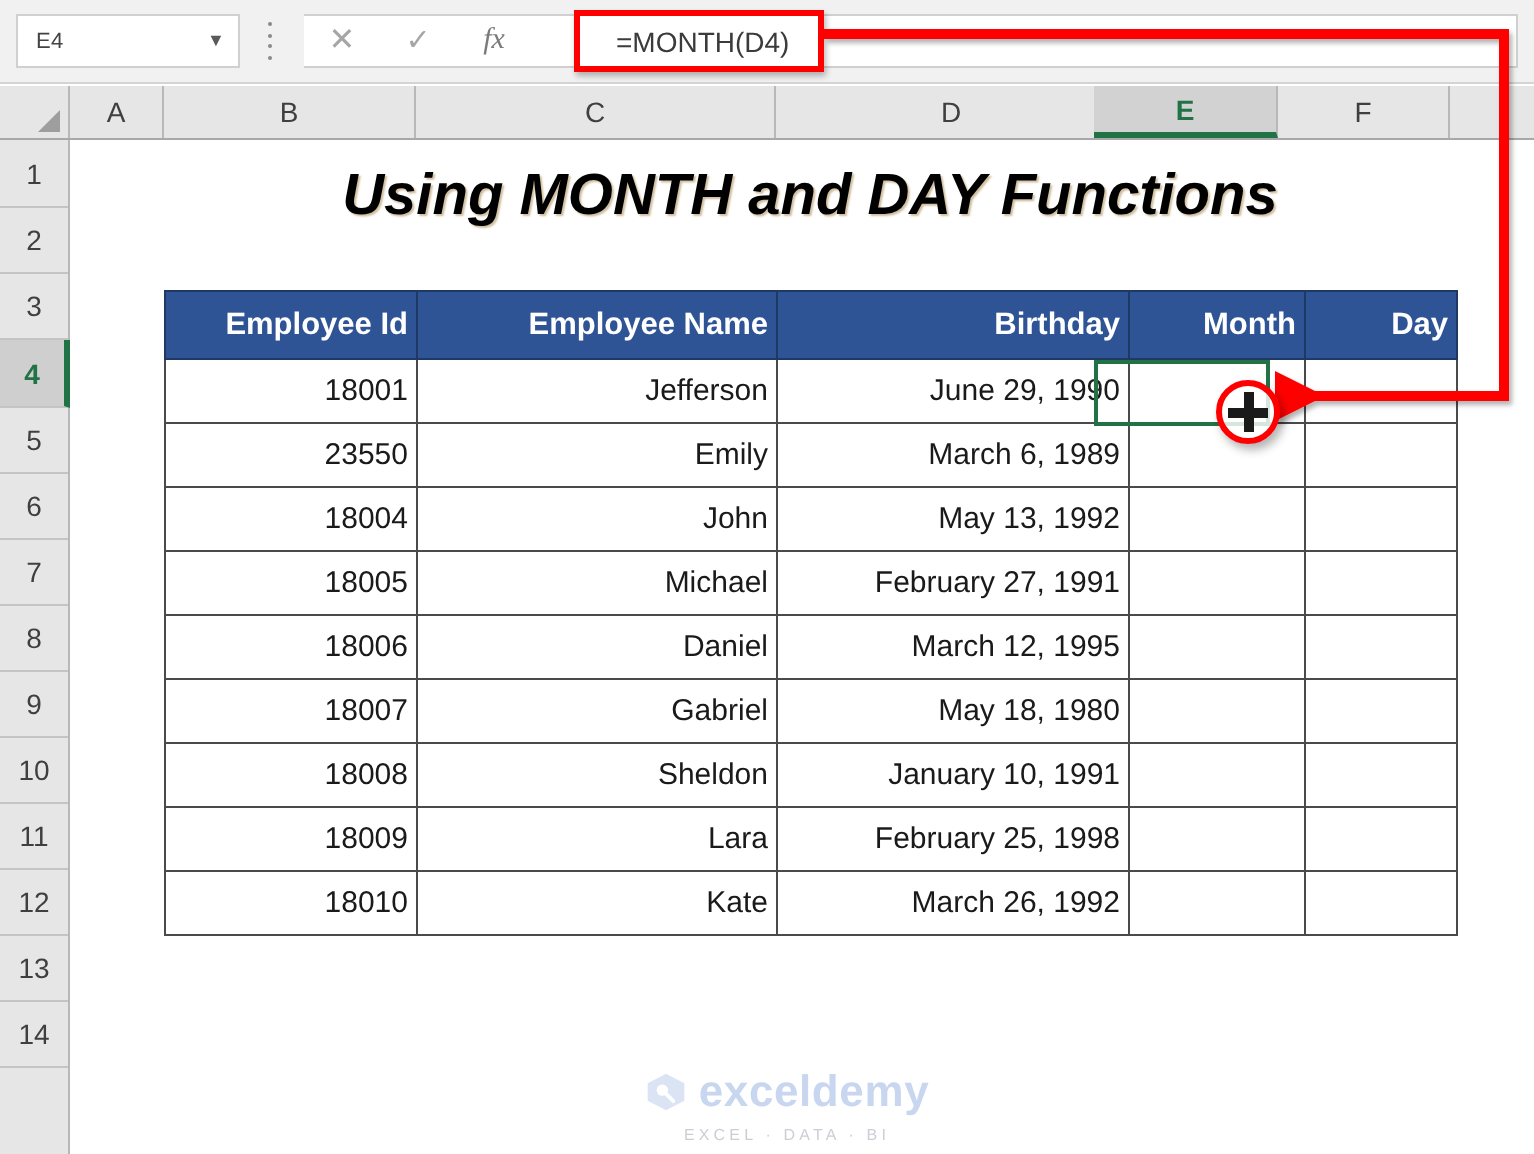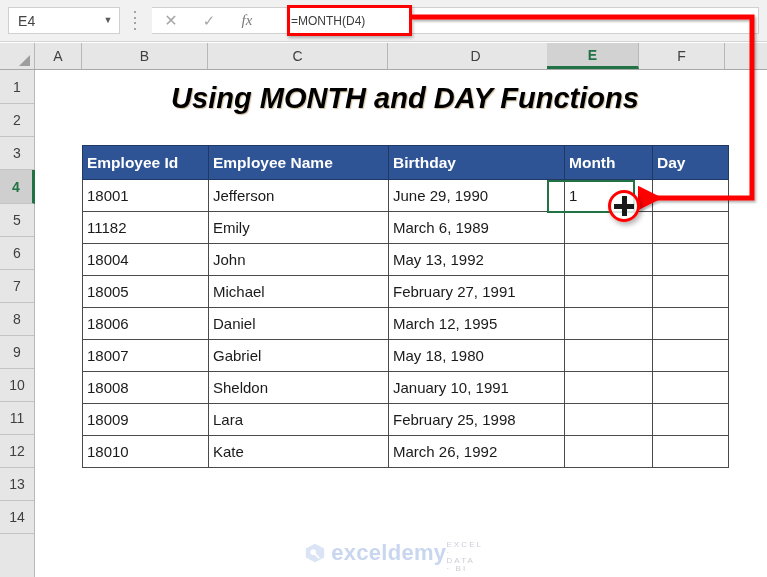--- a/index.html
+++ b/index.html
@@ -31,21 +31,21 @@
     width: 112px; height: 27px;
     background: #ffffff;
     border: 1px solid #d0d0d0;
     box-sizing: border-box;
     display: flex;
     align-items: center;
   }
   #name-box-value {
     flex: 1;
     padding-left: 9px;
-    font-size: 14px;
+    font-size: 11px;
     color: #444444;
     letter-spacing: .2px;
   }
   #name-box-caret {
     width: 22px;
     text-align: center;
     font-size: 9px;
     color: #5a5a5a;
     line-height: 1;
   }
@@ -96,22 +96,22 @@
     left: 287px; top: 5px;
     width: 125px; height: 31px;
     border: 3px solid #ff0000;
     background: #ffffff;
     box-sizing: border-box;
     display: flex;
     align-items: center;
     box-shadow: 1px 2px 3px rgba(0,0,0,.28);
   }
   #formula-text {
-    padding-left: 1px;
-    font-size: 12px;
+    padding-left: 18px;
+    font-size: 14px;
     color: #3b3b3b;
     white-space: nowrap;
   }
 
   
   #col-header {
     position: absolute;
     left: 0; top: 43px;
     width: 767px; height: 27px;
     background: #e6e6e6;
@@ -213,21 +213,21 @@
     position: absolute;
     left: 47px; top: 75px;
     width: 646px;
     border-collapse: collapse;
     table-layout: fixed;
   }
   #data-table th, #data-table td {
     border: 1px solid #4a4a4a;
     height: 32px;
     padding: 0 4px;
-    text-align: left;
+    text-align: right;
     font-size: 15px;
     color: #1a1a1a;
     box-sizing: border-box;
     overflow: hidden;
     white-space: nowrap;
   }
   #data-table th {
     background: #2f5496;
     color: #ffffff;
     font-weight: bold;
@@ -291,21 +291,21 @@
     width: 767px; height: 577px;
     pointer-events: none;
   }
 
   
   #watermark {
     position: absolute;
     left: 306px; top: 532px;
     width: 175px; height: 42px;
     display: flex;
-    flex-direction: row;
+    flex-direction: column;
     align-items: center;
     justify-content: center;
     pointer-events: none;
   }
   #wm-row {
     display: flex;
     align-items: center;
     gap: 5px;
   }
   #wm-text {
@@ -399,21 +399,21 @@
     </thead>
     <tbody>
       <tr>
         <td class="c-id">18001</td>
         <td class="c-name">Jefferson</td>
         <td class="c-bday">June 29, 1990</td>
         <td class="c-month">1</td>
         <td class="c-day empty"></td>
       </tr>
       <tr>
-        <td class="c-id">11182</td>
+        <td class="c-id">23550</td>
         <td class="c-name">Emily</td>
         <td class="c-bday">March 6, 1989</td>
         <td class="c-month empty"></td>
         <td class="c-day empty"></td>
       </tr>
       <tr>
         <td class="c-id">18004</td>
         <td class="c-name">John</td>
         <td class="c-bday">May 13, 1992</td>
         <td class="c-month empty"></td>

